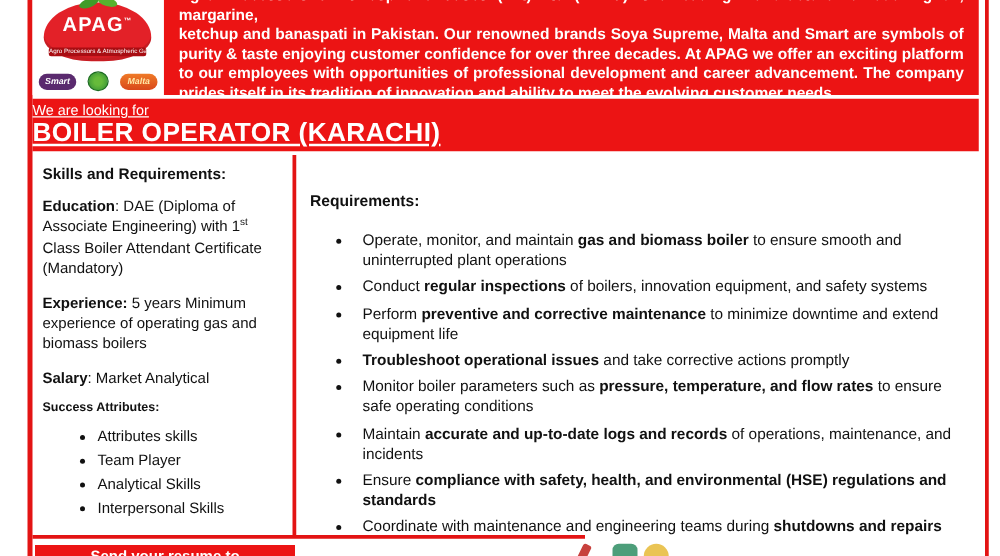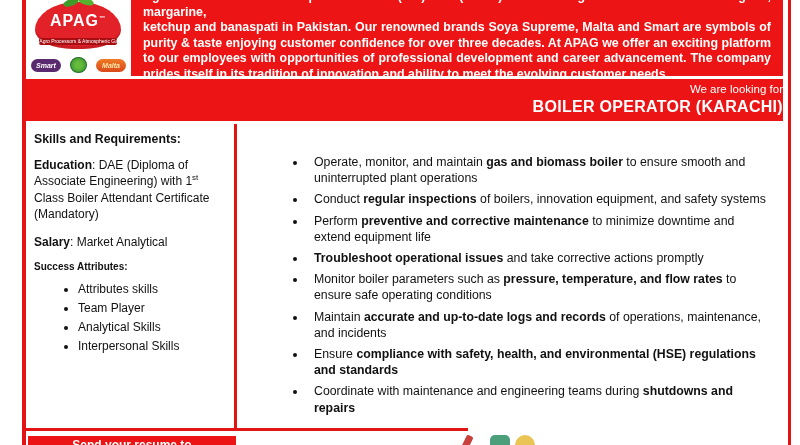--- a/index.html
+++ b/index.html
@@ -27,25 +27,25 @@
   .sb{height:13px;color:#fff;font-size:7px;font-style:italic;font-weight:700;
           display:flex;align-items:center;justify-content:center;}
   .sb-smart{width:30px;background:#5a2a6e;border-radius:7px;}
   .sb-supreme{width:17px;height:16px;background:radial-gradient(circle,#66bb3a 30%,#2f8c35 100%);
           border-radius:50%;border:1px solid #1d6b22;box-sizing:border-box;}
   .sb-malta{width:30px;background:linear-gradient(#ef7a27,#d9481a);border-radius:7px;color:#ffe9a8;}
   .about-cell{flex:1;background:#ec1414;height:76px;overflow:hidden;padding:0 12px;box-sizing:border-box;}
   .about-text{margin:-11px 0 0 0;color:#fff;font-weight:700;font-size:12.4px;line-height:15.6px;text-align:justify;}
   .clip-line{display:block;}
   
-  .banner{margin-top:3px;height:42px;background:#ec1414;color:#fff;text-align:right;}
+  .banner{margin-top:3px;height:42px;background:#ec1414;color:#fff;text-align:left;text-decoration:underline;}
   .banner .kicker{padding-top:4px;font-size:11.5px;font-weight:400;}
-  .banner .title{font-size:16px;font-weight:700;letter-spacing:.3px;line-height:24px;}
+  .banner .title{font-size:21px;font-weight:700;letter-spacing:.3px;line-height:24px;}
   
-  .content-row{margin-top:3px;display:flex;height:304px;overflow:hidden;gap:24px;}
+  .content-row{margin-top:3px;display:flex;height:304px;overflow:hidden;}
   .left-col{flex:0 0 211px;width:211px;border-right:3px solid #e31414;box-sizing:border-box;
           padding:8px 9px 0 8px;color:#111;}
   .left-col .col-heading{font-size:12.3px;font-weight:700;margin-bottom:11px;}
   .left-col p.block{margin:0 0 11px 0;font-size:12px;line-height:16.4px;}
   .left-col .col-heading2{font-size:10px;font-weight:700;margin:2px 0 8px 0;}
   .plain-list{margin:0 0 10px 0;padding-left:44px;font-size:12px;line-height:19px;}
   .right-col{flex:1;box-sizing:border-box;padding:30px 10px 0 11px;color:#111;}
   .right-col .col-heading{font-size:12.5px;font-weight:700;margin-bottom:16px;}
   .req-list{margin:0;padding-left:35px;font-size:12.3px;line-height:16.2px;}
   .req-list li{margin-bottom:5px;padding-left:7px;}
@@ -94,31 +94,33 @@
 
     <div class="banner">
       <div class="kicker">We are looking for</div>
       <div class="title">BOILER OPERATOR (KARACHI)</div>
     </div>
 
     <div class="content-row">
       <div class="left-col">
         <div class="col-heading">Skills and Requirements:</div>
         <p class="block"><span class="b">Education</span><span>: DAE (Diploma of Associate Engineering) with 1</span><sup>st</sup><span> Class Boiler Attendant Certificate (Mandatory)</span></p>
+        <p class="block"><span class="b">Experience:</span><span> 5 years Minimum experience of operating gas and biomass boilers</span></p>
         <p class="block"><span class="b">Salary</span><span>: Market Analytical</span></p>
         <div class="col-heading2">Success Attributes:</div>
         <ul class="plain-list">
             <li>Attributes skills</li>
             <li>Team Player</li>
             <li>Analytical Skills</li>
             <li>Interpersonal Skills</li>
           </ul>
 
       </div>
       <div class="right-col">
+        <div class="col-heading">Requirements:</div>
         <ul class="req-list">
             <li><span>Operate, monitor, and maintain </span><span class="b">gas and biomass boiler</span><span> to ensure smooth and uninterrupted plant operations</span></li>
             <li><span>Conduct </span><span class="b">regular inspections</span><span> of boilers, innovation equipment, and safety systems</span></li>
             <li><span>Perform </span><span class="b">preventive and corrective maintenance</span><span> to minimize downtime and extend equipment life</span></li>
             <li><span class="b">Troubleshoot operational issues</span><span> and take corrective actions promptly</span></li>
             <li><span>Monitor boiler parameters such as </span><span class="b">pressure, temperature, and flow rates</span><span> to ensure safe operating conditions</span></li>
             <li><span>Maintain </span><span class="b">accurate and up-to-date logs and records</span><span> of operations, maintenance, and incidents</span></li>
             <li><span>Ensure </span><span class="b">compliance with safety, health, and environmental (HSE) regulations and standards</span></li>
             <li><span>Coordinate with maintenance and engineering teams during </span><span class="b">shutdowns and repairs</span></li>
           </ul>

